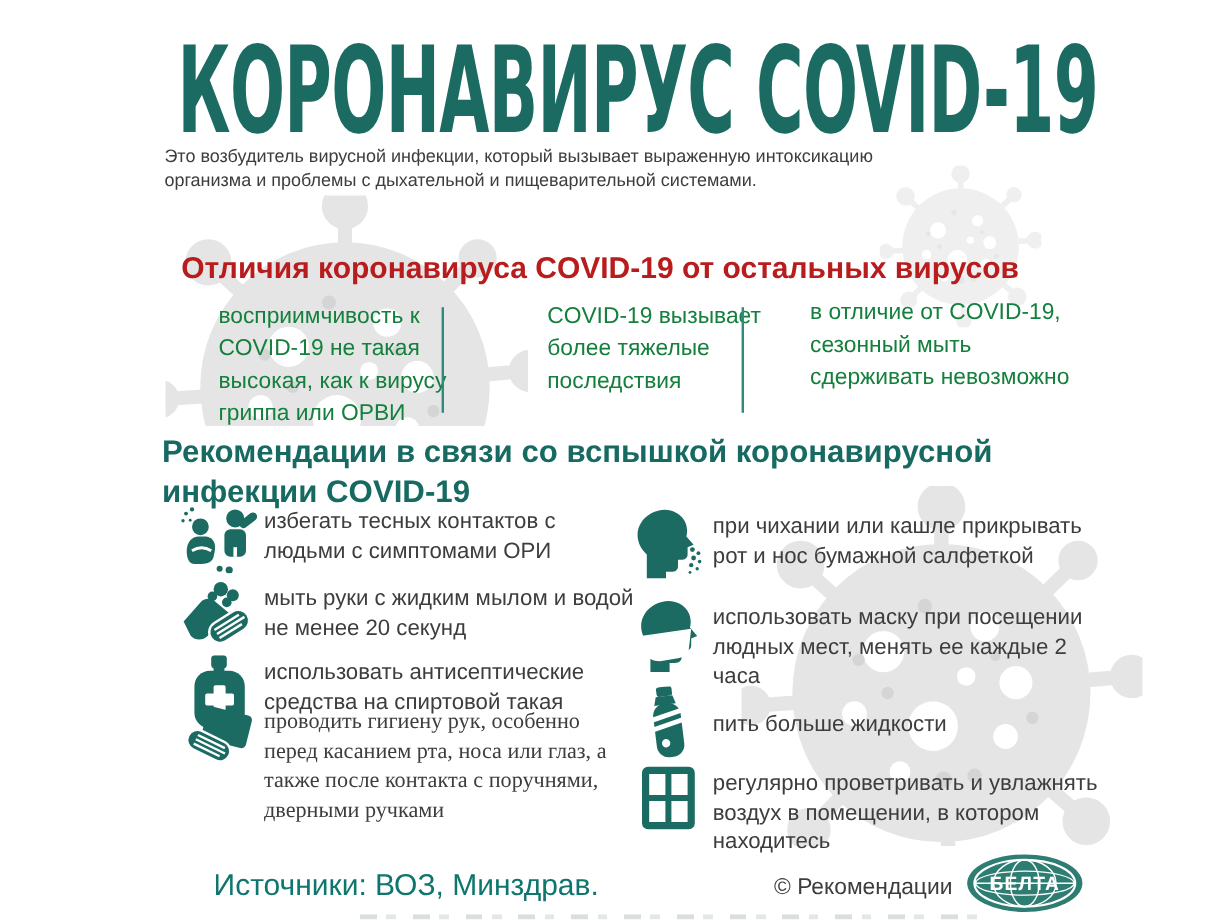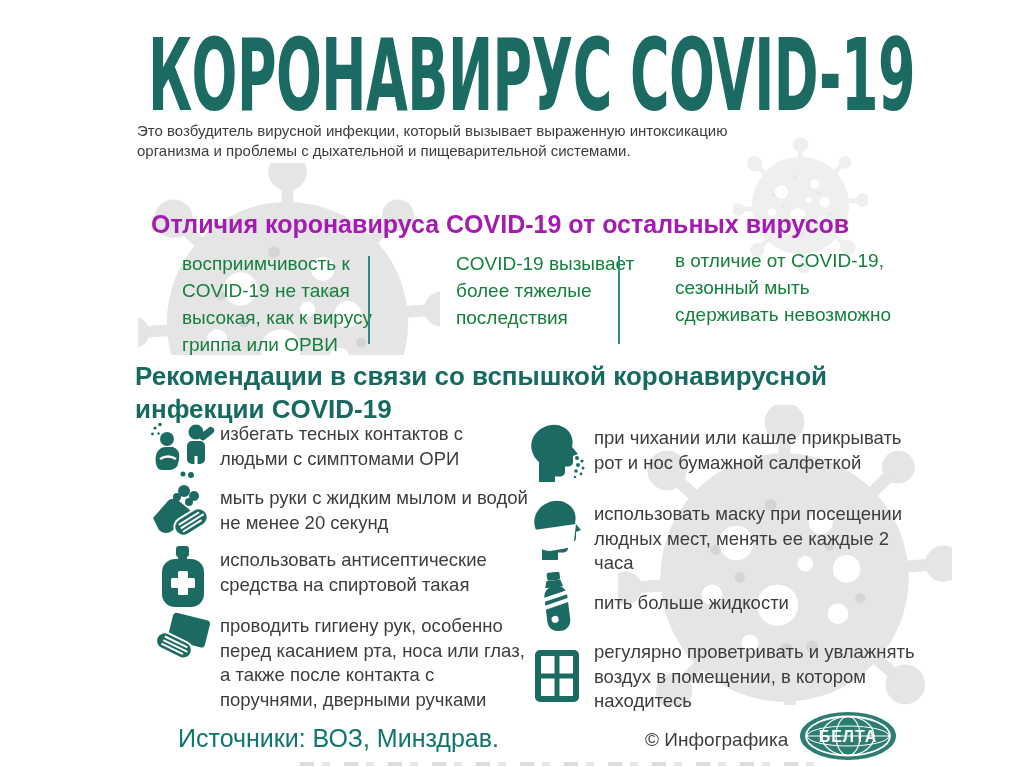--- a/index.html
+++ b/index.html
@@ -14,43 +14,43 @@
   .wm-right svg{position:absolute;left:-6px;top:2px;}
   
   .title{position:absolute;left:148px;top:26px;white-space:nowrap;
          font-family:"DejaVu Sans",sans-serif;font-weight:bold;color:#1c6b62;
          font-size:100px;line-height:1;transform:scaleX(.54);transform-origin:left top;
          letter-spacing:-1px;}
   .intro{position:absolute;left:137px;top:121px;width:665px;font-size:15px;
          line-height:1.36;color:#3d3d3d;}
   
   .h1{position:absolute;left:151px;top:210px;width:760px;font-size:25px;font-weight:bold;
-      color:#a21caf;}
+      color:#b91c1c;}
   .diff-col{position:absolute;font-size:19px;line-height:1.42;color:#15803d;margin-left:30px;}
   .diff-col.c1{left:152px;top:251px;width:218px;}
   .diff-col.c2{left:426px;top:251px;width:190px;}
   .diff-col.c3{left:645px;top:248px;width:232px;}
   .vdiv{position:absolute;width:2px;background:#2f8a80;}
   .vdiv.d1{left:368px;top:256px;height:88px;}
   .vdiv.d2{left:618px;top:256px;height:88px;}
   
   .h2{position:absolute;left:135px;top:360px;width:754px;
       font-size:26px;font-weight:bold;line-height:1.25;color:#176a61;}
   .rec{position:absolute;display:flex;align-items:flex-start;}
   .rec .ic{flex:0 0 74px;display:flex;justify-content:center;}
   .rec .tx{font-size:18.5px;line-height:1.33;color:#3d3d3d;padding-top:2px;}
   .rec.center{align-items:center;}
   .rec-l1{left:146px;top:420px;width:386px;}
   .rec-l2{left:146px;top:484px;width:386px;}
   .rec-l3{left:146px;top:546px;width:386px;}
-  .rec-l4{left:146px;top:612px;width:386px;}
+  .rec-l4{left:146px;top:588px;width:386px;font-family:Liberation Serif, serif;}
   .rec-r1{left:520px;top:424px;width:400px;justify-content:center;}
   .rec-r2{left:520px;top:500px;width:400px;}
   .rec-r3{left:520px;top:572px;width:400px;}
-  .rec-r4{left:520px;top:638px;width:400px;align-items:center;}
+  .rec-r4{left:520px;top:638px;width:400px;}
   
   .sources{position:absolute;left:178px;top:724px;font-size:25px;color:#0f766e;}
   .credit{position:absolute;left:645px;top:710px;display:flex;align-items:center;gap:10px;}
   .credit .ctext{font-size:19px;color:#3d3d3d;padding-top:8px;}
   .cut-strip{position:absolute;left:300px;top:762px;width:520px;height:4px;opacity:.45;
     background:repeating-linear-gradient(90deg,#aeb6b8 0 14px,transparent 14px 22px,
       #c2cbcd 22px 30px,transparent 30px 44px);filter:blur(.6px);}
   svg{display:block;}
 </style>
 </head>
@@ -255,21 +255,21 @@
         <rect x="4" y="4" width="38" height="46" rx="2" stroke-width="6"></rect>
         <line x1="23" y1="5" x2="23" y2="49" stroke-width="5"></line>
         <line x1="5" y1="27" x2="41" y2="27" stroke-width="5"></line>
       </svg>
     </span>
     <span class="tx">регулярно проветривать и увлажнять воздух в помещении, в котором находитесь</span>
   </div>
 
   <div class="sources">Источники: ВОЗ, Минздрав.</div>
   <div class="credit">
-    <span class="ctext">© Инфографика</span>
+    <span class="ctext">© Рекомендации</span>
     <span>
       <svg width="100" height="52" viewBox="0 0 100 52">
         <ellipse cx="50" cy="26" rx="48" ry="24" fill="#2e7d73"></ellipse>
         <ellipse cx="50" cy="26" rx="42" ry="19.5" fill="none" stroke="#fff" stroke-width="1.8"></ellipse>
         <ellipse cx="50" cy="26" rx="26" ry="19.5" fill="none" stroke="#fff" stroke-width="1.2"></ellipse>
         <ellipse cx="50" cy="26" rx="12" ry="19.5" fill="none" stroke="#fff" stroke-width="1.2"></ellipse>
         <line x1="8" y1="26" x2="92" y2="26" stroke="#fff" stroke-width="1.2"></line>
         <ellipse cx="50" cy="26" rx="41" ry="10" fill="none" stroke="#fff" stroke-width="1"></ellipse>
         <text x="50" y="32" text-anchor="middle" font-family="Liberation Sans, sans-serif" font-size="16" font-weight="bold" letter-spacing="1" fill="#fff">БЕЛТА</text>
       </svg>

